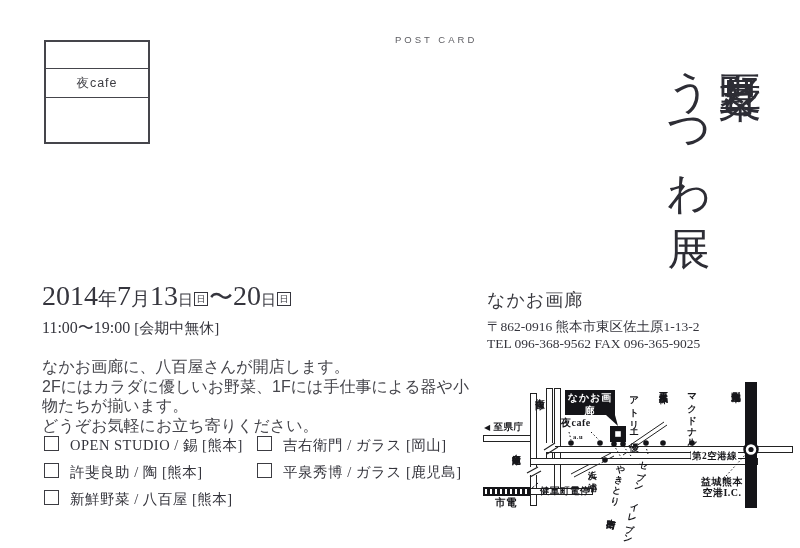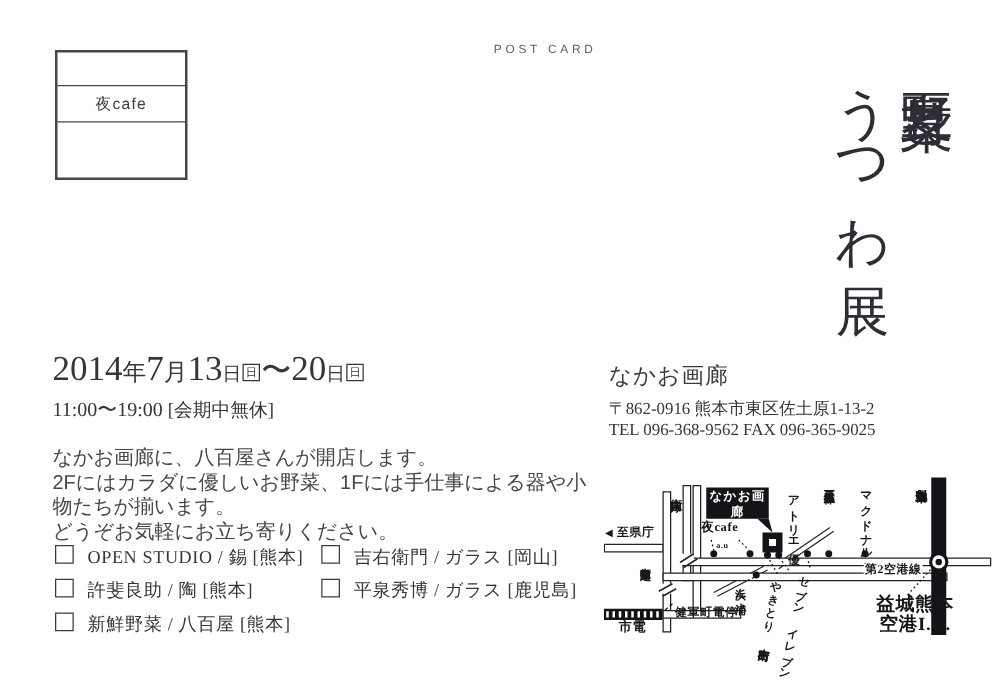--- a/index.html
+++ b/index.html
@@ -205,17 +205,17 @@
     <div class="ml v" style="left:104px;top:86px;font-size:9px;">浜ん小浦</div>
     <div class="ml v ml-tilt10" style="left:134px;top:80px;font-size:9px;">やきとり
 吉右衛門</div>
     <div class="ml v ml-tilt12" style="left:157px;top:76px;font-size:9px;">セブン
 イレブン</div>
     <div class="ml v" style="left:146px;top:12px;font-size:9.5px;">アトリエ優</div>
     <div class="ml v" style="left:175px;top:7px;font-size:9px;">天然温泉一休</div>
     <div class="ml v" style="left:204px;top:8px;font-size:9.5px;">マクドナルド</div>
     <div class="ml v" style="left:248px;top:5px;font-size:9.5px;">九州自動車道</div>
     <div class="ml" style="left:208px;top:73px;font-size:9.5px;background:#fff;padding:0 1px;">第2空港線</div>
-    <div class="ml" style="left:218px;top:99px;font-size:15px;text-align:center;white-space:pre-line;">益城熊本
+    <div class="ml" style="left:218px;top:99px;font-size:10px;text-align:center;white-space:pre-line;">益城熊本
 空港I.C.</div>
   </div>
 
 </div>
 
 </body></html>

